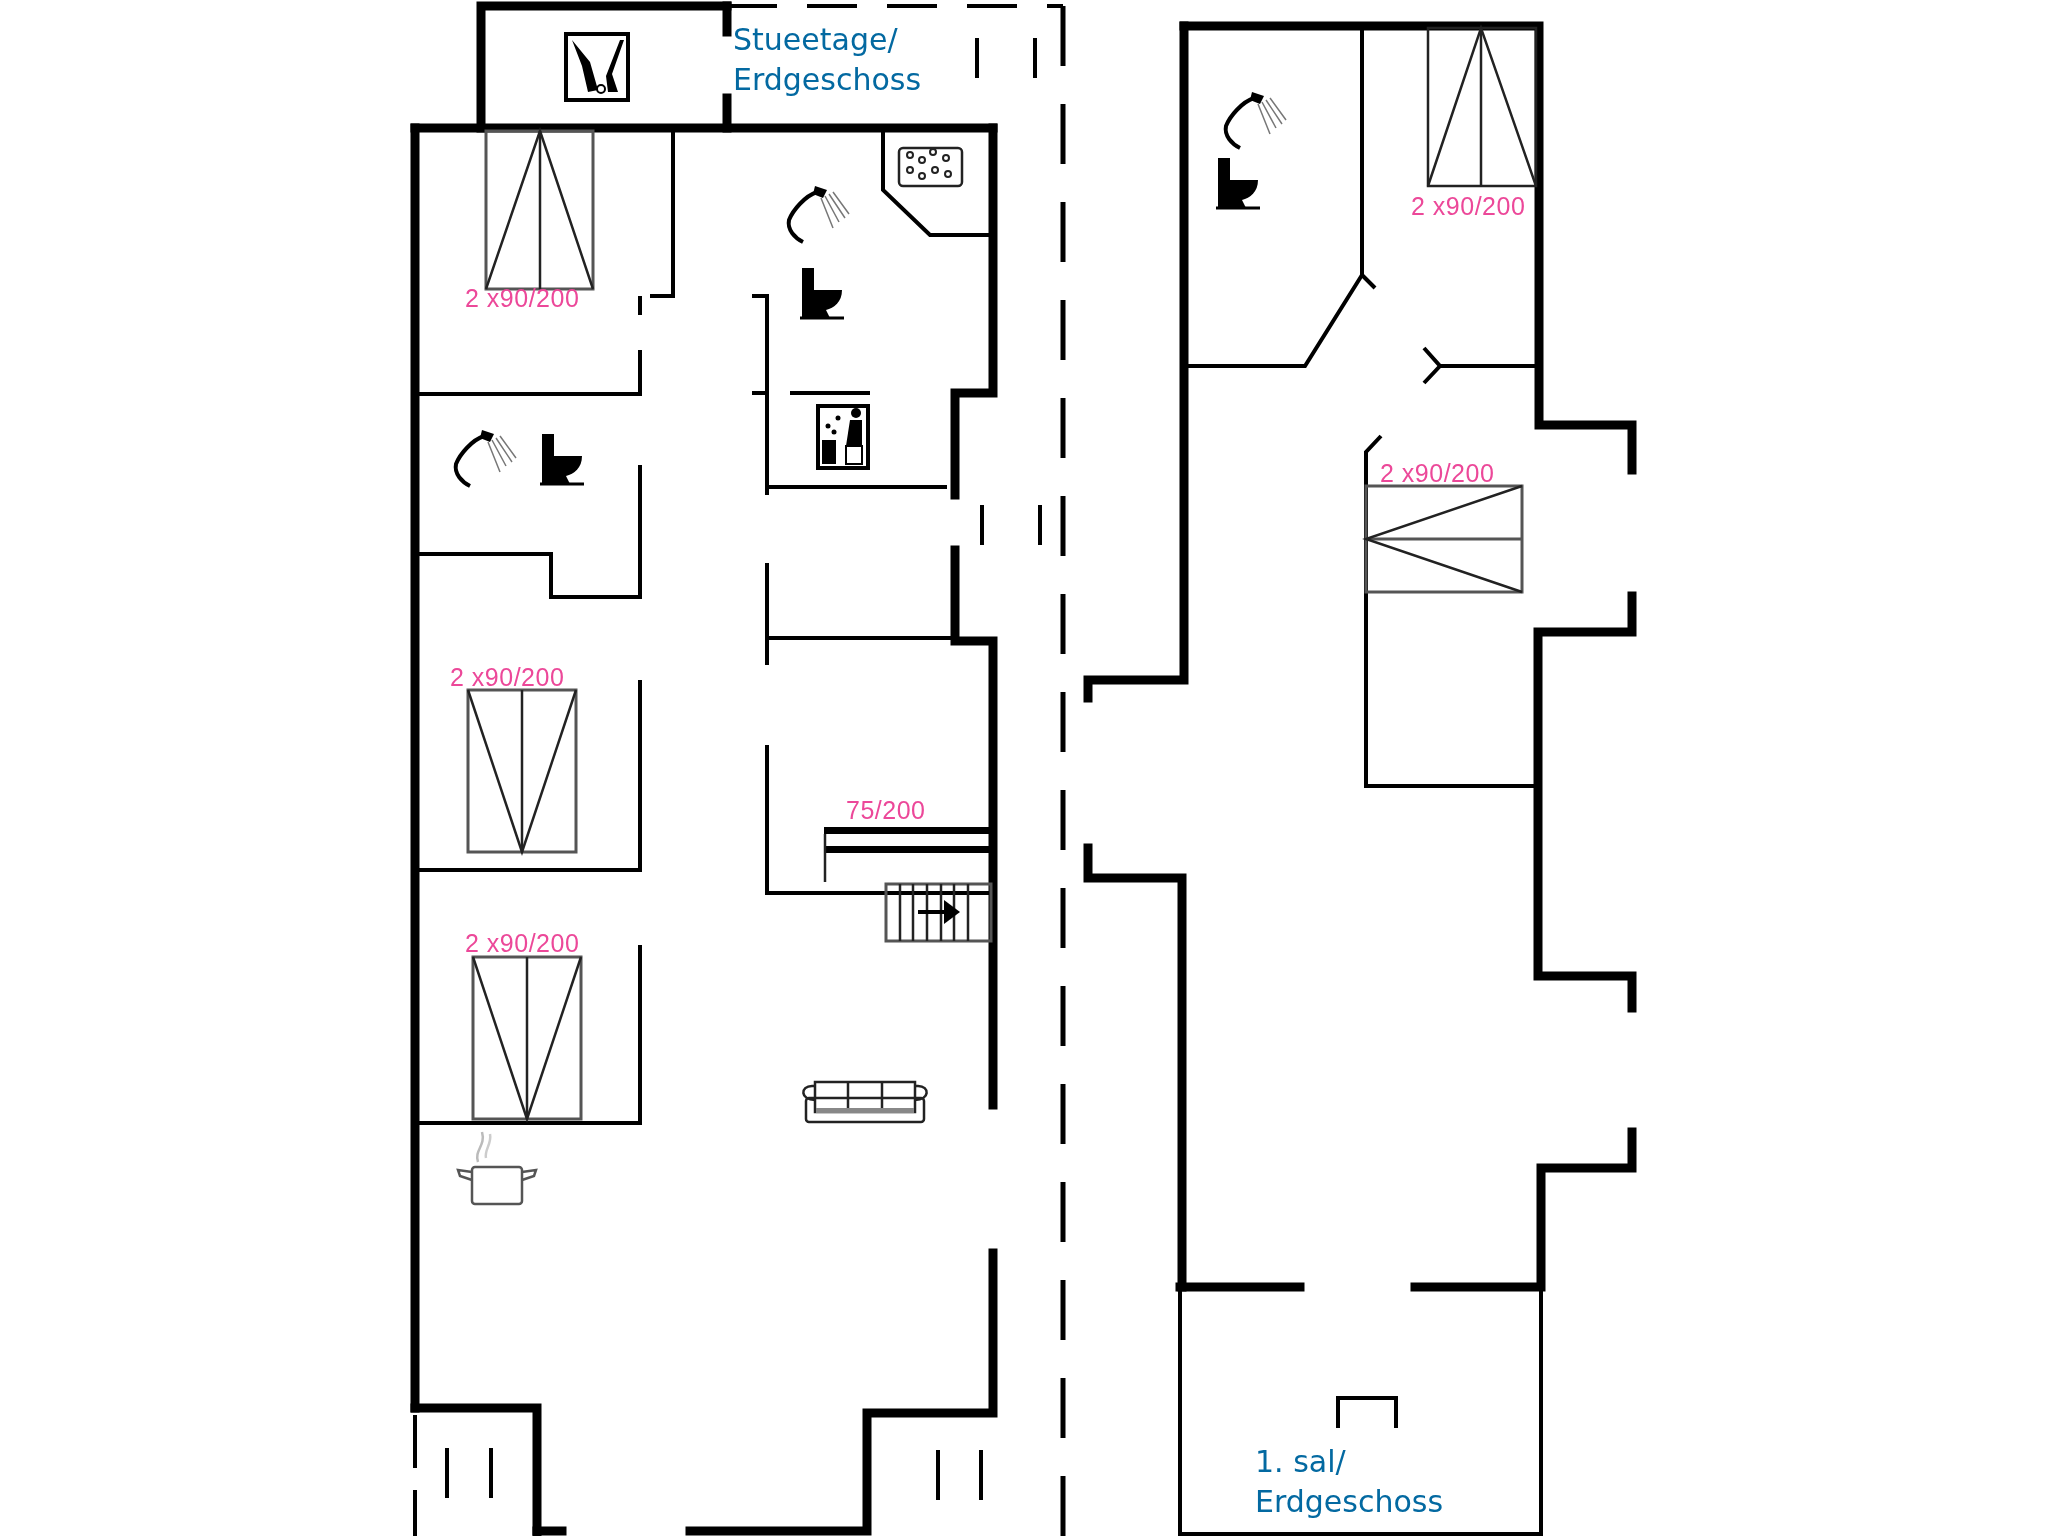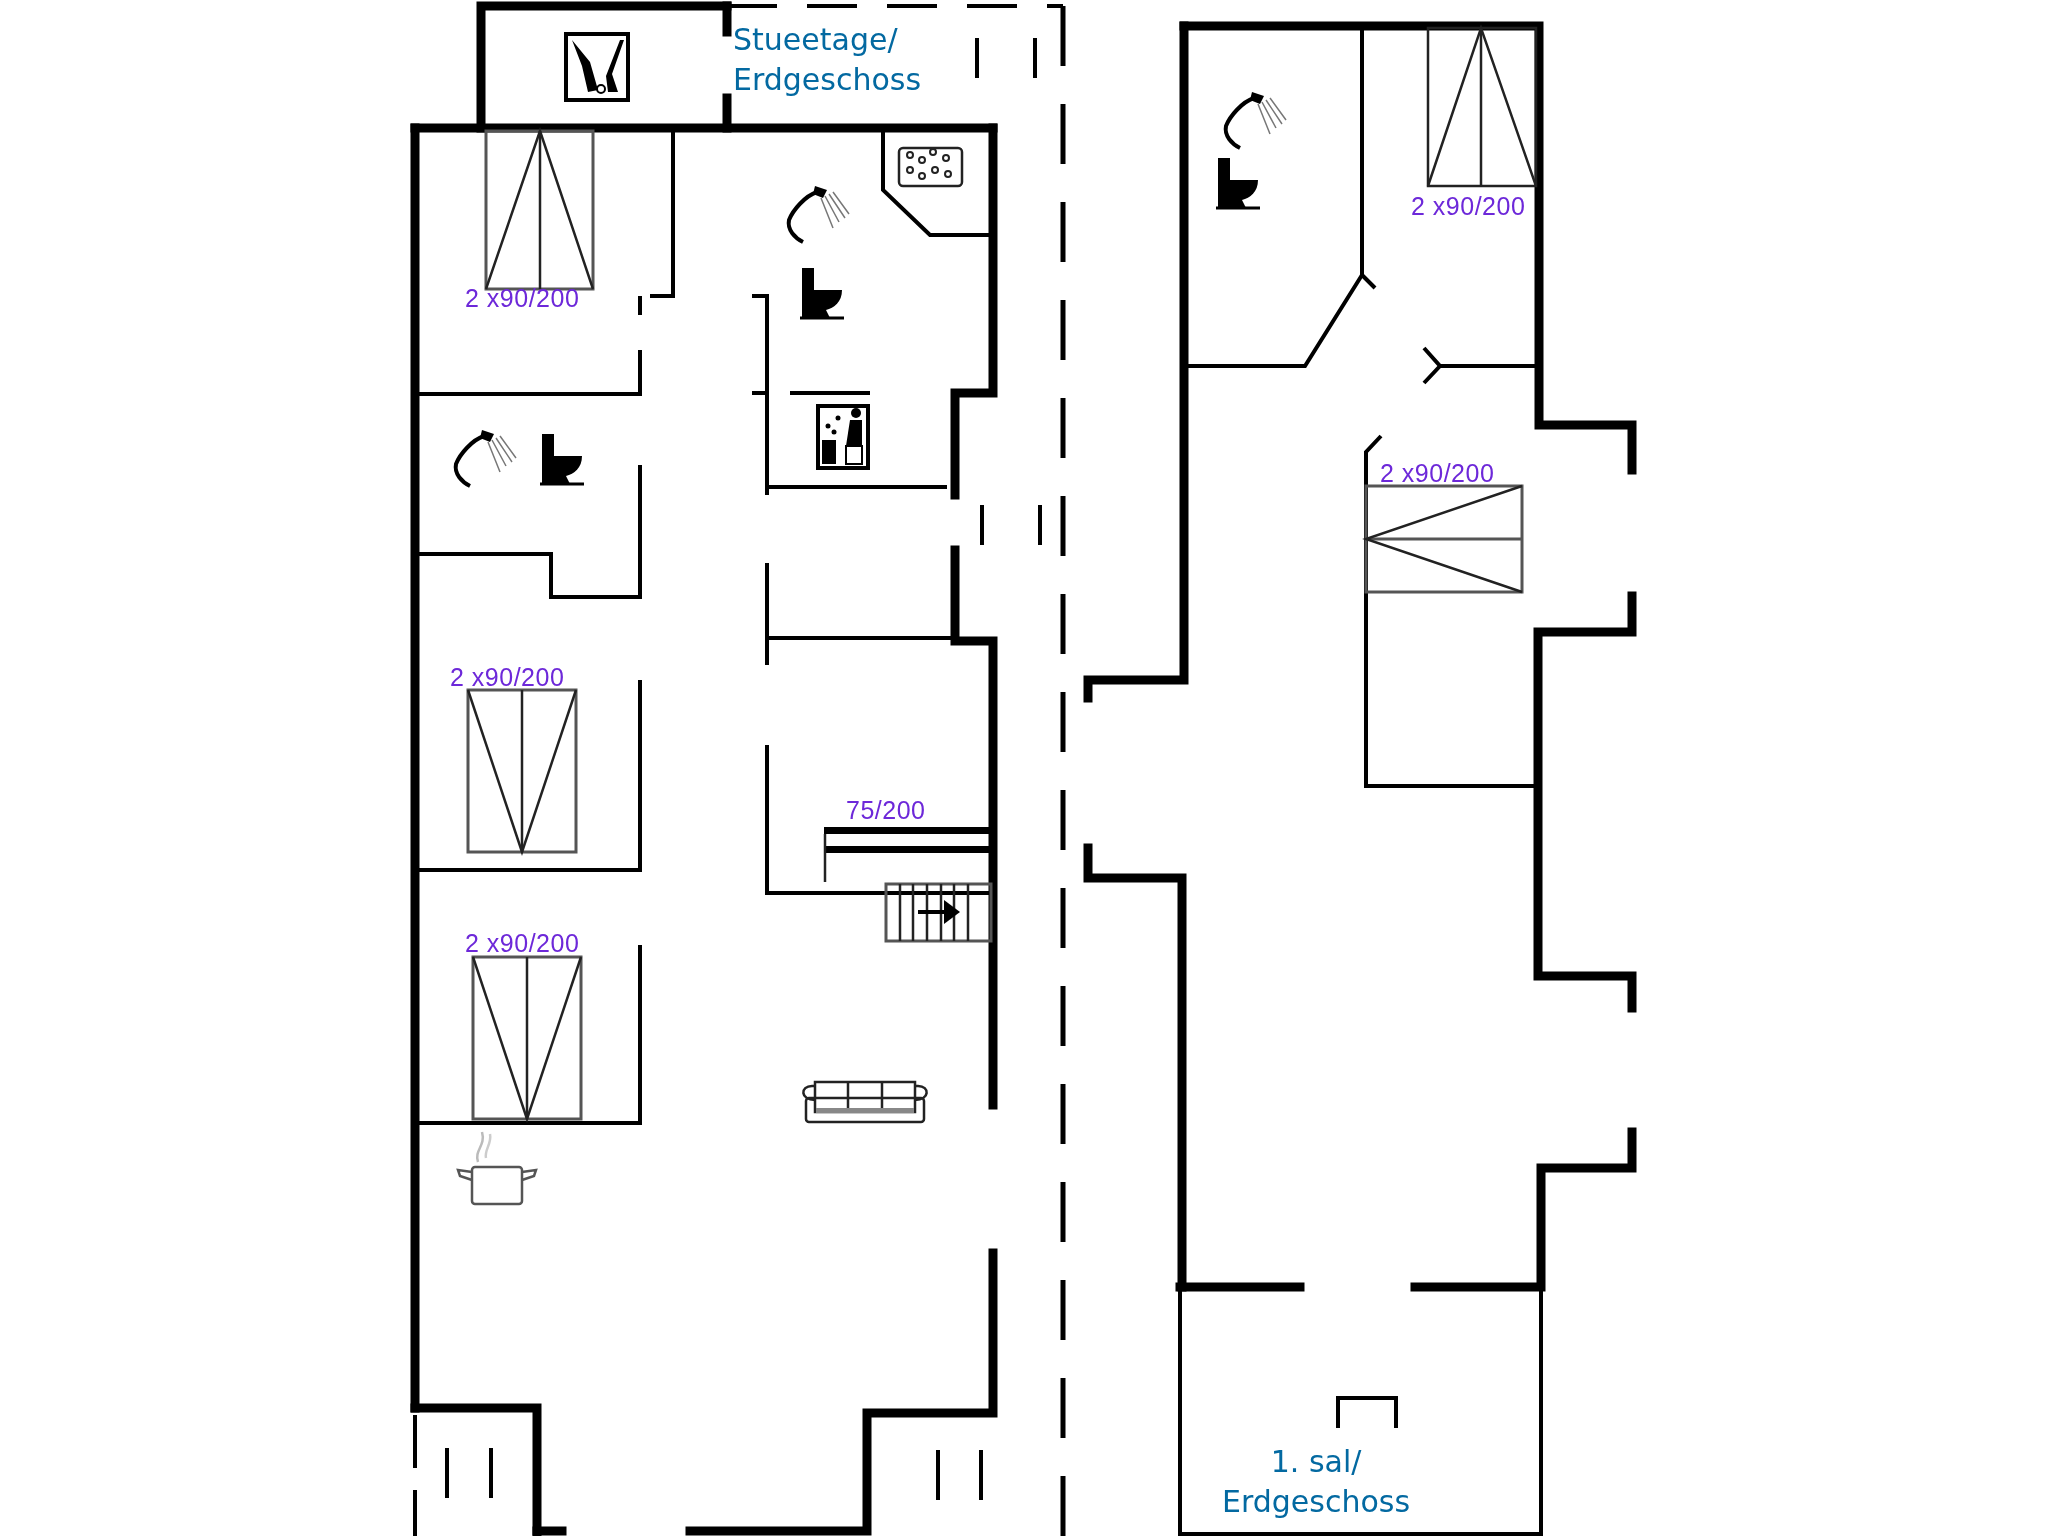--- a/index.html
+++ b/index.html
@@ -3,21 +3,21 @@
 <meta charset="utf-8">
 <style>
   html, body { margin: 0; padding: 0; background: #ffffff; }
   body { width: 2048px; height: 1536px; overflow: hidden; position: relative; font-family: "Liberation Sans", sans-serif; }
   svg { position: absolute; left: 0; top: 0; }
   .wall { stroke: #000; stroke-width: 9; fill: none; stroke-linecap: square; }
   .thin { stroke: #000; stroke-width: 4; fill: none; }
   .hair { stroke: #222; stroke-width: 2.5; fill: none; }
   .grey { stroke: #555; stroke-width: 3; fill: none; }
   .dash { stroke: #000; stroke-width: 5; fill: none; stroke-dasharray: 60 38; }
-  .lbl { position: absolute; color: #6d28d9; font-family: "Liberation Sans", sans-serif; white-space: nowrap; }
+  .lbl { position: absolute; color: #ec4899; font-family: "Liberation Sans", sans-serif; white-space: nowrap; }
   .bedlbl { font-size: 25px; letter-spacing: 0.5px; }
   .floorlbl { font-family: "DejaVu Sans", sans-serif; font-size: 30px; line-height: 40px; color: #0369a1; }
 </style>
 </head>
 <body>
 
 <svg width="2048" height="1536" viewBox="0 0 2048 1536">
 
   <g>
 
@@ -202,21 +202,21 @@
       <path d="M2 0 L14 0 L14 22 L42 22 C42 34 34 40 26 42 L30 50 L2 50 Z" fill="#000"></path>
       <line x1="0" y1="50" x2="44" y2="50" stroke="#000" stroke-width="3"></line>
     </g>
   </g>
 </svg>
 
 <div class="lbl floorlbl" style="left:733px; top:20px;">
   <div>Stueetage/</div>
   <div>Erdgeschoss</div>
 </div>
-<div class="lbl floorlbl" style="left:1222px; top:1442px;text-align:center;">
+<div class="lbl floorlbl" style="left:1255px; top:1442px;">
   <div>1. sal/</div>
   <div>Erdgeschoss</div>
 </div>
 
 <div class="lbl bedlbl" style="left:465px; top:284px;">2 x90/200</div>
 <div class="lbl bedlbl" style="left:450px; top:663px;">2 x90/200</div>
 <div class="lbl bedlbl" style="left:465px; top:929px;">2 x90/200</div>
 <div class="lbl bedlbl" style="left:846px; top:796px;">75/200</div>
 <div class="lbl bedlbl" style="left:1411px; top:192px;">2 x90/200</div>
 <div class="lbl bedlbl" style="left:1380px; top:459px;">2 x90/200</div>

